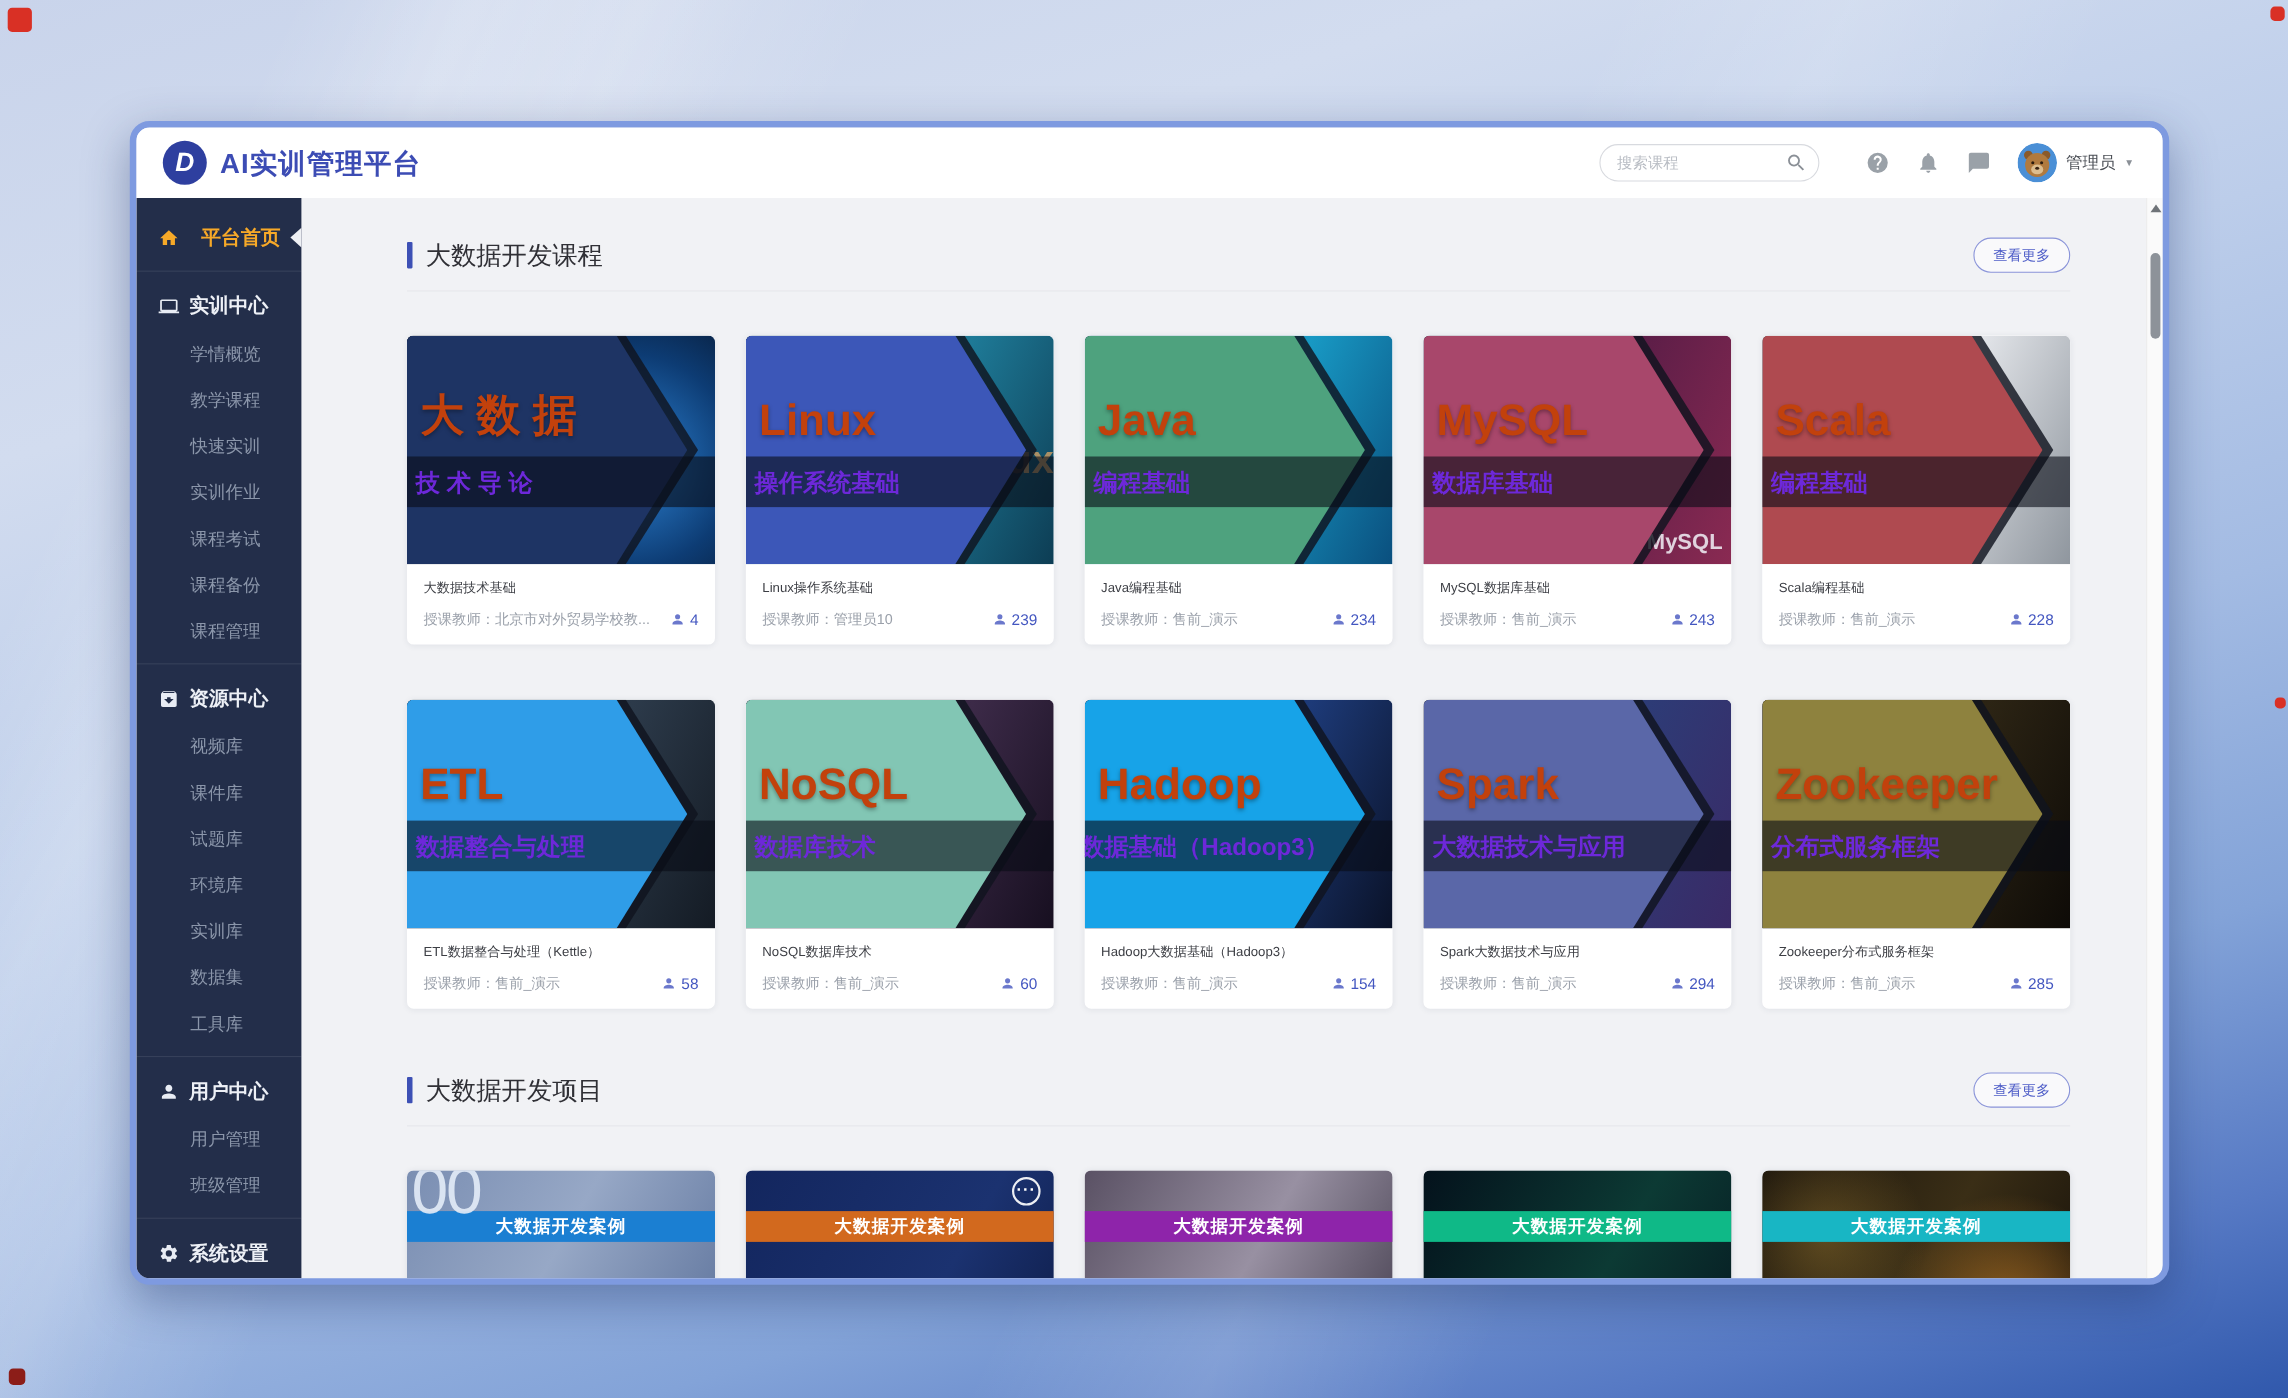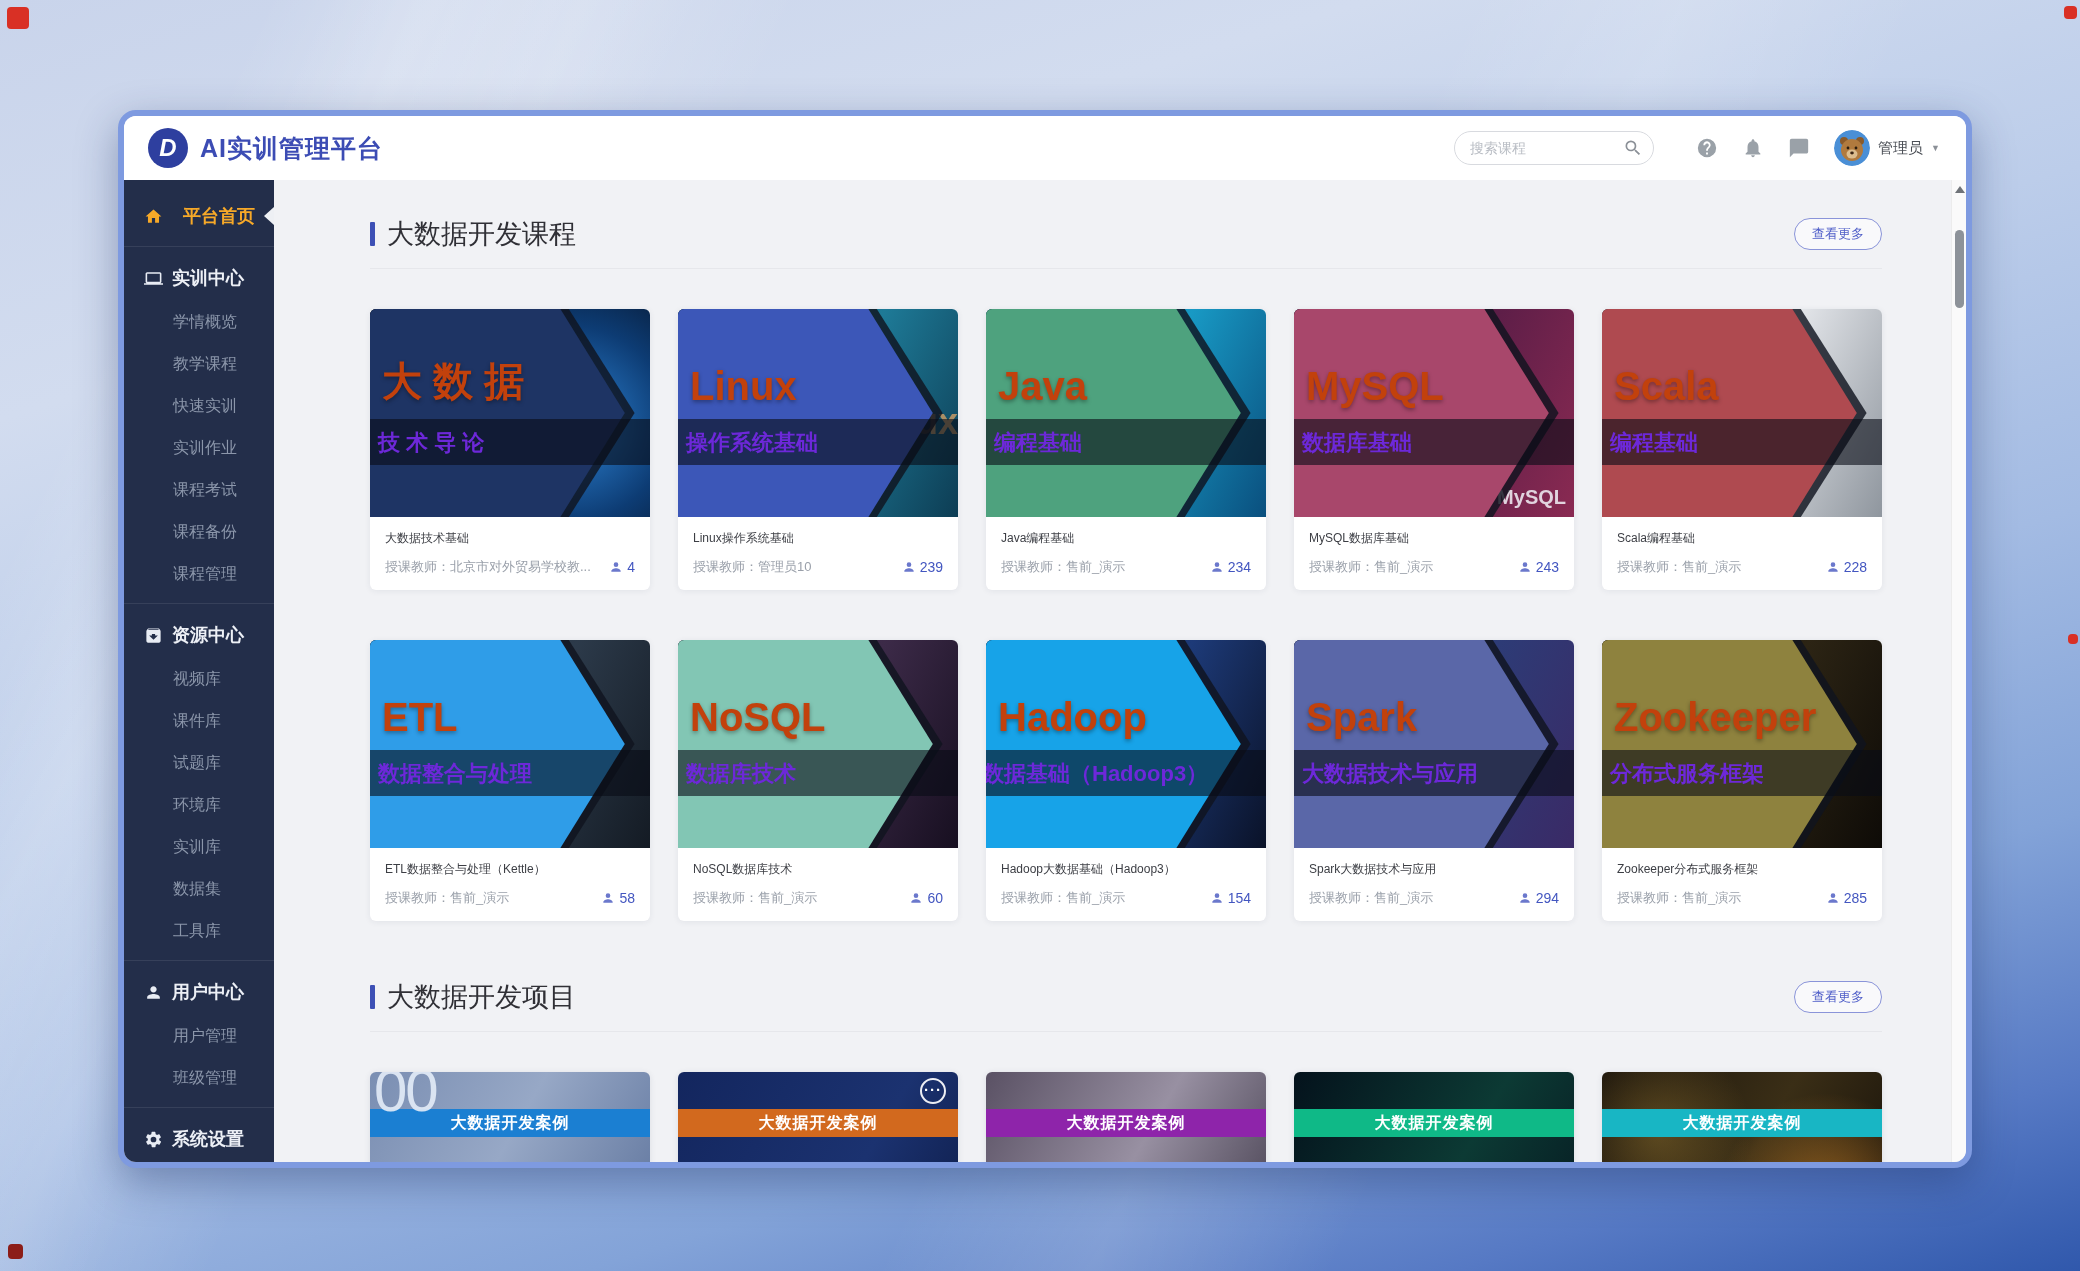--- a/index.html
+++ b/index.html
@@ -63,21 +63,21 @@
   .sb-header { height:46px; display:flex; align-items:center; gap:9px; padding-left:20px;
     color:#edf0f6; font-size:18px; font-weight:600; cursor:pointer; }
   .sb-ic { width:19px; height:19px; fill:#e8ecf4; flex:none; }
   .sb-item { height:42px; display:flex; align-items:center; padding-left:49px;
     color:#8b96aa; font-size:16px; cursor:pointer; }
 
   
   .main { flex:1; padding:36px 84px 0 96px; overflow:hidden; }
   .sec-head { display:flex; align-items:center; }
   .sec-bar { width:5px; height:24px; background:#3d50b5; border-radius:1px; margin-right:12px; }
-  .sec-title { font-size:27px; color:#303036; font-weight:500; }
+  .sec-title { font-size:23px; color:#303036; font-weight:500; }
   .more-btn { margin-left:auto; font-size:13px; color:#4f5ec8; border:1px solid #8a94d9;
     border-radius:16px; padding:6px 17px; background:rgba(255,255,255,.55); cursor:pointer;
     font-family:inherit; }
   .sec-divider { height:1px; background:#e6e7eb; margin-top:16px; }
   .grid { display:grid; grid-template-columns:repeat(5,1fr); column-gap:28px; row-gap:50px;
     margin-top:40px; }
   .section-projects { margin-top:58px; }
 
   
   .card { background:#fff; border-radius:6px; overflow:hidden;

